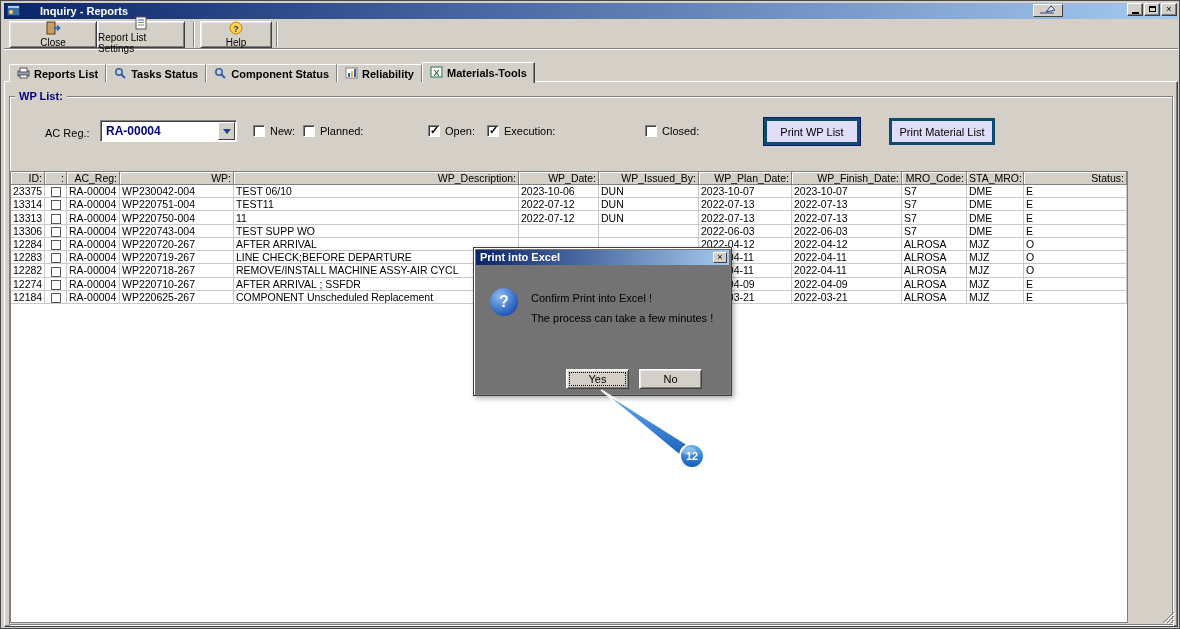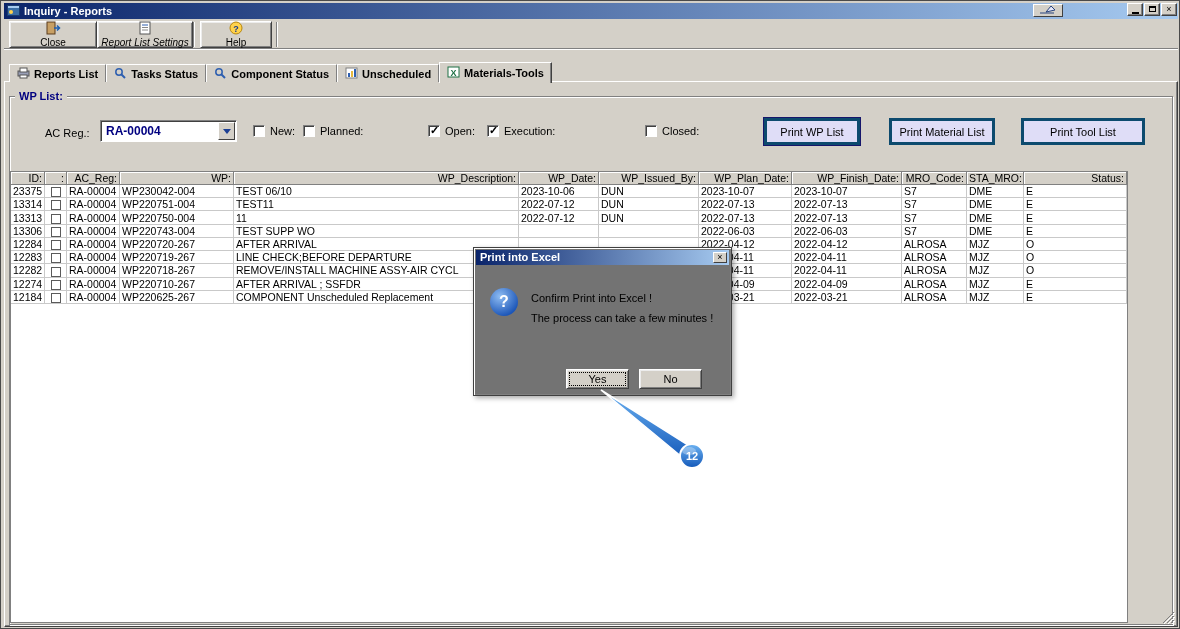--- a/index.html
+++ b/index.html
@@ -2,38 +2,38 @@
 <html><head>
 <meta charset="utf-8">
 <style>
   *{margin:0;padding:0;box-sizing:border-box;}
   html,body{background:#808080;}
   body{font-family:"Liberation Sans",sans-serif;font-size:11px;color:#000;}
   #screen{position:relative;width:1180px;height:629px;background:#d4d0c8;border:1px solid #4a4a4a;overflow:hidden;}
 
   
   .titlebar{position:absolute;left:3px;top:2px;width:1174px;height:16px;
-    background:linear-gradient(to right,#0a246a,#a6caf0);display:flex;align-items:center;gap:4px;padding:0 3px;}
+    background:linear-gradient(to right,#0a246a,#a6caf0);display:flex;align-items:center;gap:20px;padding:0 3px;}
   .title-text{color:#fff;font-size:11px;font-weight:bold;white-space:nowrap;}
   .winbtns{position:absolute;right:2px;top:2px;display:flex;gap:1px;}
   .winbtn{width:16px;height:13px;background:#d4d0c8;border:1px solid;border-color:#fff #404040 #404040 #fff;
     box-shadow:inset -1px -1px 0 #808080;font-size:9px;line-height:10px;text-align:center;cursor:default;}
   .glyph-min{display:block;width:7px;height:2px;background:#000;margin:8px auto 0;}
   .glyph-restore{display:block;width:7px;height:6px;border:1px solid #000;border-top-width:2px;margin:2px auto 0;}
   .titlebar-toolbtn{position:absolute;left:1032px;top:3px;width:30px;height:13px;background:#d4d0c8;
     border:1px solid;border-color:#fff #404040 #404040 #fff;display:flex;align-items:center;justify-content:center;}
 
   
   .toolbar{position:absolute;left:3px;top:19px;width:1174px;height:29px;background:#d4d0c8;
     border-bottom:1px solid #808080;box-shadow:0 1px 0 #fff;}
   .tbtn{position:absolute;top:1px;height:27px;display:flex;flex-direction:column;align-items:center;justify-content:center;
     background:#d4d0c8;border:1px solid;border-color:#fff #404040 #404040 #fff;
     box-shadow:inset 1px 1px 0 #ececec, inset -1px -1px 0 #808080;font-size:10px;}
   #btn-close{left:5px;width:88px;}
-  #btn-rls{left:93px;width:96px;font-style:italic;}
+  #btn-rls{left:93px;width:88px;}
   #btn-help{left:196px;width:72px;}
   .tsep{position:absolute;top:2px;width:2px;height:25px;border-left:1px solid #808080;border-right:1px solid #fff;}
 
   
   .tabstrip{position:absolute;left:8px;top:61px;height:20px;display:flex;align-items:flex-end;z-index:5;}
   .tab{height:18px;display:flex;align-items:center;gap:4px;padding:0 7px;font-size:11px;font-weight:bold;
     background:#d4d0c8;border:1px solid;border-color:#fff #808080 #808080 #fff;border-bottom:none;white-space:nowrap;}
   .tab.active{height:21px;margin-bottom:-1px;z-index:6;position:relative;
     border-color:#fff #404040 transparent #fff;box-shadow:inset -1px 0 0 #808080;}
   .tabpage{position:absolute;left:3px;top:80px;width:1174px;height:546px;background:#d4d0c8;
@@ -188,21 +188,21 @@
           </svg></span>
       <span>Component Status</span>
     </div>
     <div class="tab">
       <span><svg width="13" height="12">
             <rect x="1" y="1" width="11" height="10" fill="#fff" stroke="#808080"></rect>
             <rect x="3" y="6" width="2" height="4" fill="#2e5fb0"></rect>
             <rect x="6" y="4" width="2" height="6" fill="#e8b93c"></rect>
             <rect x="9" y="2" width="2" height="8" fill="#2e5fb0"></rect>
           </svg></span>
-      <span>Unscheduled</span>
+      <span>Reliability</span>
     </div>
     <div class="tab active">
       <span><svg width="13" height="12">
             <rect x="1" y="1" width="11" height="10" fill="#fff" stroke="#1e7145"></rect>
             <text x="6.5" y="9.5" font-size="9" font-weight="bold" fill="#1e7145" text-anchor="middle">X</text>
           </svg></span>
       <span>Materials-Tools</span>
     </div>
   </div>
 
@@ -235,21 +235,20 @@
     <span class="cbox checked"></span>
     <span class="cblabel">Execution:</span>
   </div>
   <div class="cbgroup" style="left:644px">
     <span class="cbox"></span>
     <span class="cblabel">Closed:</span>
   </div>
 
   <div class="printbtn" id="print-wp">Print WP List</div>
   <div class="printbtn" id="print-material">Print Material List</div>
-  <div class="printbtn" id="print-tool">Print Tool List</div>
 
   <div class="grid">
     <table class="g">
       <colgroup>
         <col style="width:34px">
           <col style="width:22px">
           <col style="width:53px">
           <col style="width:114px">
         <col style="width:285px">
           <col style="width:80px">

